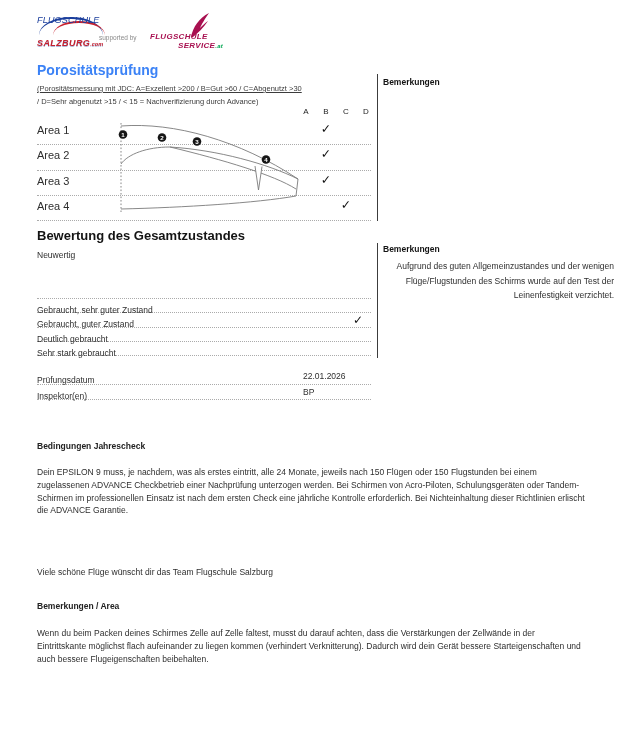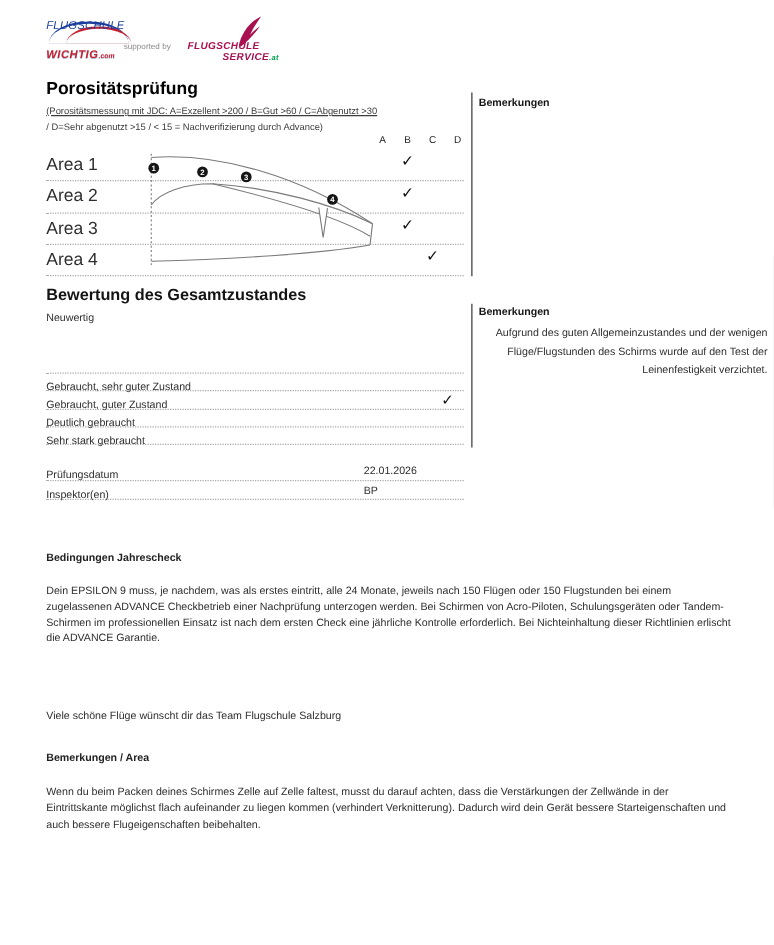--- a/index.html
+++ b/index.html
@@ -22,29 +22,29 @@
   .supported-by { position:absolute; left:99px; top:34px; font-size:6.5px; color:#8a8a8a; }
   .logo2 { position:absolute; left:147px; top:13px; width:92px; height:38px; }
   .logo2-l1 { position:absolute; left:3px; top:19px; font-size:8px; font-weight:bold;
     font-style:italic; color:#a81050; letter-spacing:.3px; white-space:nowrap; }
   .logo2-l2 { position:absolute; left:31px; top:28px; font-size:8px; font-weight:bold;
     font-style:italic; color:#a81050; letter-spacing:.3px; white-space:nowrap; }
   .logo2-suffix { font-size:6px; color:#00a651; font-style:italic; }
   .wing-icon { position:absolute; left:42px; top:0; }
 
   
-  .porosity-title { position:absolute; left:37px; top:62px; font-size:14px; font-weight:bold; color:#000000; }
+  .porosity-title { position:absolute; left:37px; top:62px; font-size:14px; font-weight:bold; color:#3b82f6; }
   .sub1 { position:absolute; left:37px; top:84px;  font-size:7.5px; color:#3c3c3c; white-space:nowrap;text-decoration:underline; }
   .sub2 { position:absolute; left:37px; top:97px;  font-size:7.5px; color:#3c3c3c; white-space:nowrap; }
   .colhead { position:absolute; top:107px; width:12px; text-align:center; font-size:8px; color:#222; }
   .ch-a { left:300px; } .ch-b { left:320px; } .ch-c { left:340px; } .ch-d { left:360px; }
 
   .ptable { position:absolute; left:37px; top:120px; width:334px; }
   .prow { position:relative; height:25.25px; border-bottom:1px dotted #ababab; }
-  .prow-label { display:inline-block; padding-top:3px; font-size:14px; color:#2e2e2e; }
+  .prow-label { display:inline-block; padding-top:3px; font-size:11px; color:#2e2e2e; }
   .check { font-family:"DejaVu Sans",sans-serif; font-weight:bold; color:#111; }
   .pcheck { position:absolute; top:1px; width:16px; text-align:center; font-size:12.5px; }
   .pos-a { left:261px; } .pos-b { left:281px; } .pos-c { left:301px; } .pos-d { left:321px; }
 
   .wing-diagram { position:absolute; left:114px; top:119px; }
 
   .vline1 { position:absolute; left:377px; top:74px;  width:1px; height:147px; background:#3c3c3c; }
   .vline2 { position:absolute; left:377px; top:243px; width:1px; height:115px; background:#3c3c3c; }
   .bem1-title { position:absolute; left:383px; top:77px; font-size:8.5px; font-weight:bold; color:#141414; }
 
@@ -57,42 +57,42 @@
   .acheck { position:absolute; left:313px; top:0; width:16px; text-align:center; font-size:12px; }
 
   .bem2 { position:absolute; left:383px; top:244px; width:231px; }
   .bem2-title { font-size:8.5px; font-weight:bold; color:#141414; margin-bottom:5px; }
   .bem2-text { font-size:8.5px; line-height:14.5px; color:#2e2e2e;text-align:right; }
 
   
   .mtable { position:absolute; left:37px; top:369px; width:334px; }
   .mrow { position:relative; height:15.6px; border-bottom:1px dotted #ababab; }
   .mrow-label { display:inline-block; padding-top:2px; font-size:8.5px; color:#2e2e2e; }
-  .mrow-value { position:absolute; left:254px; top:2px; font-size:8.5px; color:#2e2e2e; }
+  .mrow-value { position:absolute; left:266px; top:2px; font-size:8.5px; color:#2e2e2e; }
 
   
   .bold-head { position:absolute; left:37px; font-size:8.5px; font-weight:bold; color:#222; }
   .body-par  { position:absolute; left:37px; width:549px; font-size:8.5px; line-height:12.8px; color:#2e2e2e; }
   .cond-title { top:441px; }
   .para1     { top:466px; }
   .important { top:536px; }
   .greeting  { top:566px; }
   .tips-title { top:601px; }
   .tips-para { top:627px; }
 </style>
 </head>
 <body>
 
 <div class="page">
 
   <div class="logo1">
     <div class="swoosh-blue"></div>
     <div class="swoosh-red"></div>
     <div class="logo1-l1">FLUGSCHULE</div>
-    <div class="logo1-l2"><span>WICHTIG</span><span class="logo1-suffix">.com</span></div>
+    <div class="logo1-l2"><span>SALZBURG</span><span class="logo1-suffix">.com</span></div>
   </div>
 
   <div class="supported-by">supported by</div>
 
   <div class="logo2">
     <svg class="wing-icon" width="22" height="26" viewBox="0 0 22 26">
       <path d="M2,24 C4,14 10,5 20,0 C15,7 13,11 11,15 C14,12 16,10 19,8 C14,15 9,20 4,24 Z" fill="#a81050"></path>
     </svg>
     <div class="logo2-l1">FLUGSCHULE</div>
     <div class="logo2-l2"><span>SERVICE</span><span class="logo2-suffix">.at</span></div>

